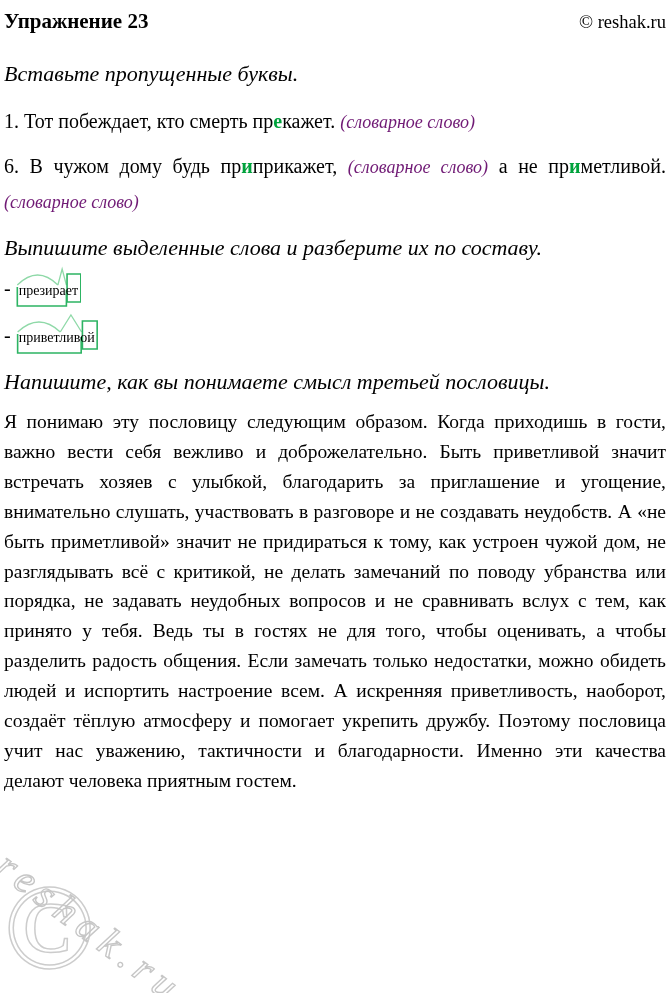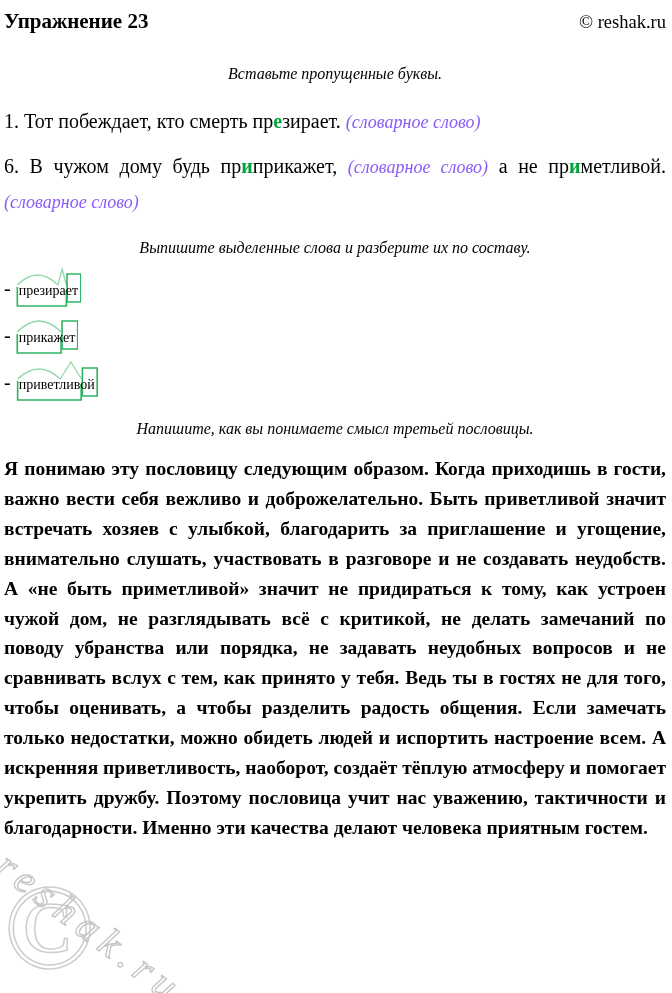--- a/index.html
+++ b/index.html
@@ -12,43 +12,43 @@
     font-family:"Liberation Serif","DejaVu Serif",serif;
     overflow:hidden;
     padding:8px 6px 0 4px;
   }
   .content{position:relative;z-index:1;}
   
   .top{display:flex;justify-content:space-between;align-items:baseline;gap:20px;}
   .title{font-size:21px;font-weight:bold;margin:0;line-height:26px;}
   .copyright{font-size:18.5px;line-height:26px;text-align:right;}
   
-  .instr{font-style:italic;font-size:16px;line-height:30px;margin:0;text-align:center;}
+  .instr{font-style:italic;font-size:22px;line-height:30px;margin:0;}
   .i-insert{margin-top:24px;}
   .i-parse{margin-top:14px;margin-bottom:2px;}
   .i-explain{margin-top:8px;}
   
   .sentence{font-size:20px;line-height:34px;margin:0;text-align:justify;}
   .s1{margin-top:15px;}
   .s2{margin-top:12px;}
   .s3{margin-top:10px;}
   .g{color:#00a23c;font-weight:bold;}
-  .note{font-style:italic;color:#8b5cf6;font-size:18px;}
+  .note{font-style:italic;color:#701a75;font-size:18px;}
   
   .morph{margin-top:2px;}
   .morph-row{white-space:nowrap;}
   .dash{font-size:20px;margin-right:5px;vertical-align:baseline;}
   .mword{position:relative;display:inline-block;font-size:14px;line-height:26px;padding:13px 3px 8px 3px;}
   .mtext{position:relative;z-index:1;}
   .marks{position:absolute;left:0;top:0;width:100%;height:100%;z-index:0;}
   .marks *{fill:none;vector-effect:non-scaling-stroke;}
   .mk-light{stroke:#8fd9a8;stroke-width:1.3px;}
   .mk-strong{stroke:#2db463;stroke-width:1.6px;}
   
-  .essay{font-size:19.5px;line-height:29.9px;text-align:justify;margin:10px 0 0 0;font-weight:bold;}
+  .essay{font-size:19.5px;line-height:29.9px;text-align:justify;margin:10px 0 0 0;}
   
   .watermark{position:absolute;left:0;top:0;width:672px;height:993px;z-index:0;pointer-events:none;opacity:.85;}
   .wm-text{
     position:absolute;left:16px;top:842px;
     transform:rotate(37deg);transform-origin:0 0;
     font-size:40px;font-style:italic;letter-spacing:8px;
     color:rgba(255,255,255,0);-webkit-text-stroke:1.4px #bdbdbd;
   }
   .wm-copy{
     position:absolute;left:4px;top:868px;
@@ -68,45 +68,38 @@
 
   <div class="content">
 
     <header class="top">
       <h1 class="title">Упражнение 23</h1>
       <span class="copyright">© reshak.ru</span>
     </header>
 
     <p class="instr i-insert">Вставьте пропущенные буквы.</p>
 
-    <p class="sentence s1"><span>1. Тот побеждает, кто смерть пр</span><span class="g">е</span><span>зирает. </span><span class="note">(словарное слово)</span></p>
+    <p class="sentence s1"><span>1. Тот побеждает, кто смерть пр</span><span class="g">е</span><span>кажет. </span><span class="note">(словарное слово)</span></p>
 
 
     <p class="sentence s3"><span>6. В чужом дому будь пр</span><span class="g">и</span><span>прикажет, </span><span class="note">(словарное слово)</span><span> а не пр</span><span class="g">и</span><span>метливой. </span><span class="note">(словарное слово)</span></p>
 
     <p class="instr i-parse">Выпишите выделенные слова и разберите их по составу.</p>
 
     <div class="morph">
 
       <div class="morph-row">
         <span class="dash">-</span><span class="mword"><svg class="marks" viewBox="0 0 100 47" preserveAspectRatio="none" aria-hidden="true">
               <path class="mk-light" d="M 2 20 Q 33 0 64 20"></path>
               <polyline class="mk-light" points="64,20 70.5,4 77,20"></polyline>
               <rect class="mk-strong" x="78" y="9" width="21" height="28"></rect>
               <path class="mk-strong" d="M 2 22 L 2 41 L 77 41 L 77 25"></path>
             </svg><span class="mtext">презирает</span></span>
       </div>
 
-      <div class="morph-row">
-        <span class="dash">-</span><span class="mword"><svg class="marks" viewBox="0 0 100 47" preserveAspectRatio="none" aria-hidden="true">
-              <path class="mk-light" d="M 2 20 Q 37 -2 72 20"></path>
-              <rect class="mk-strong" x="73.5" y="9" width="25" height="28"></rect>
-              <path class="mk-strong" d="M 2 22 L 2 41 L 72 41 L 72 25"></path>
-            </svg><span class="mtext">прикажет</span></span>
-      </div>
 
       <div class="morph-row">
         <span class="dash">-</span><span class="mword"><svg class="marks" viewBox="0 0 100 47" preserveAspectRatio="none" aria-hidden="true">
               <path class="mk-light" d="M 2 20 Q 28 0 54 20"></path>
               <polyline class="mk-light" points="54,20 67,3 80,20"></polyline>
               <rect class="mk-strong" x="81" y="9" width="18" height="28"></rect>
               <path class="mk-strong" d="M 2 22 L 2 41 L 79.5 41 L 79.5 25"></path>
             </svg><span class="mtext">приветливой</span></span>
       </div>
 

